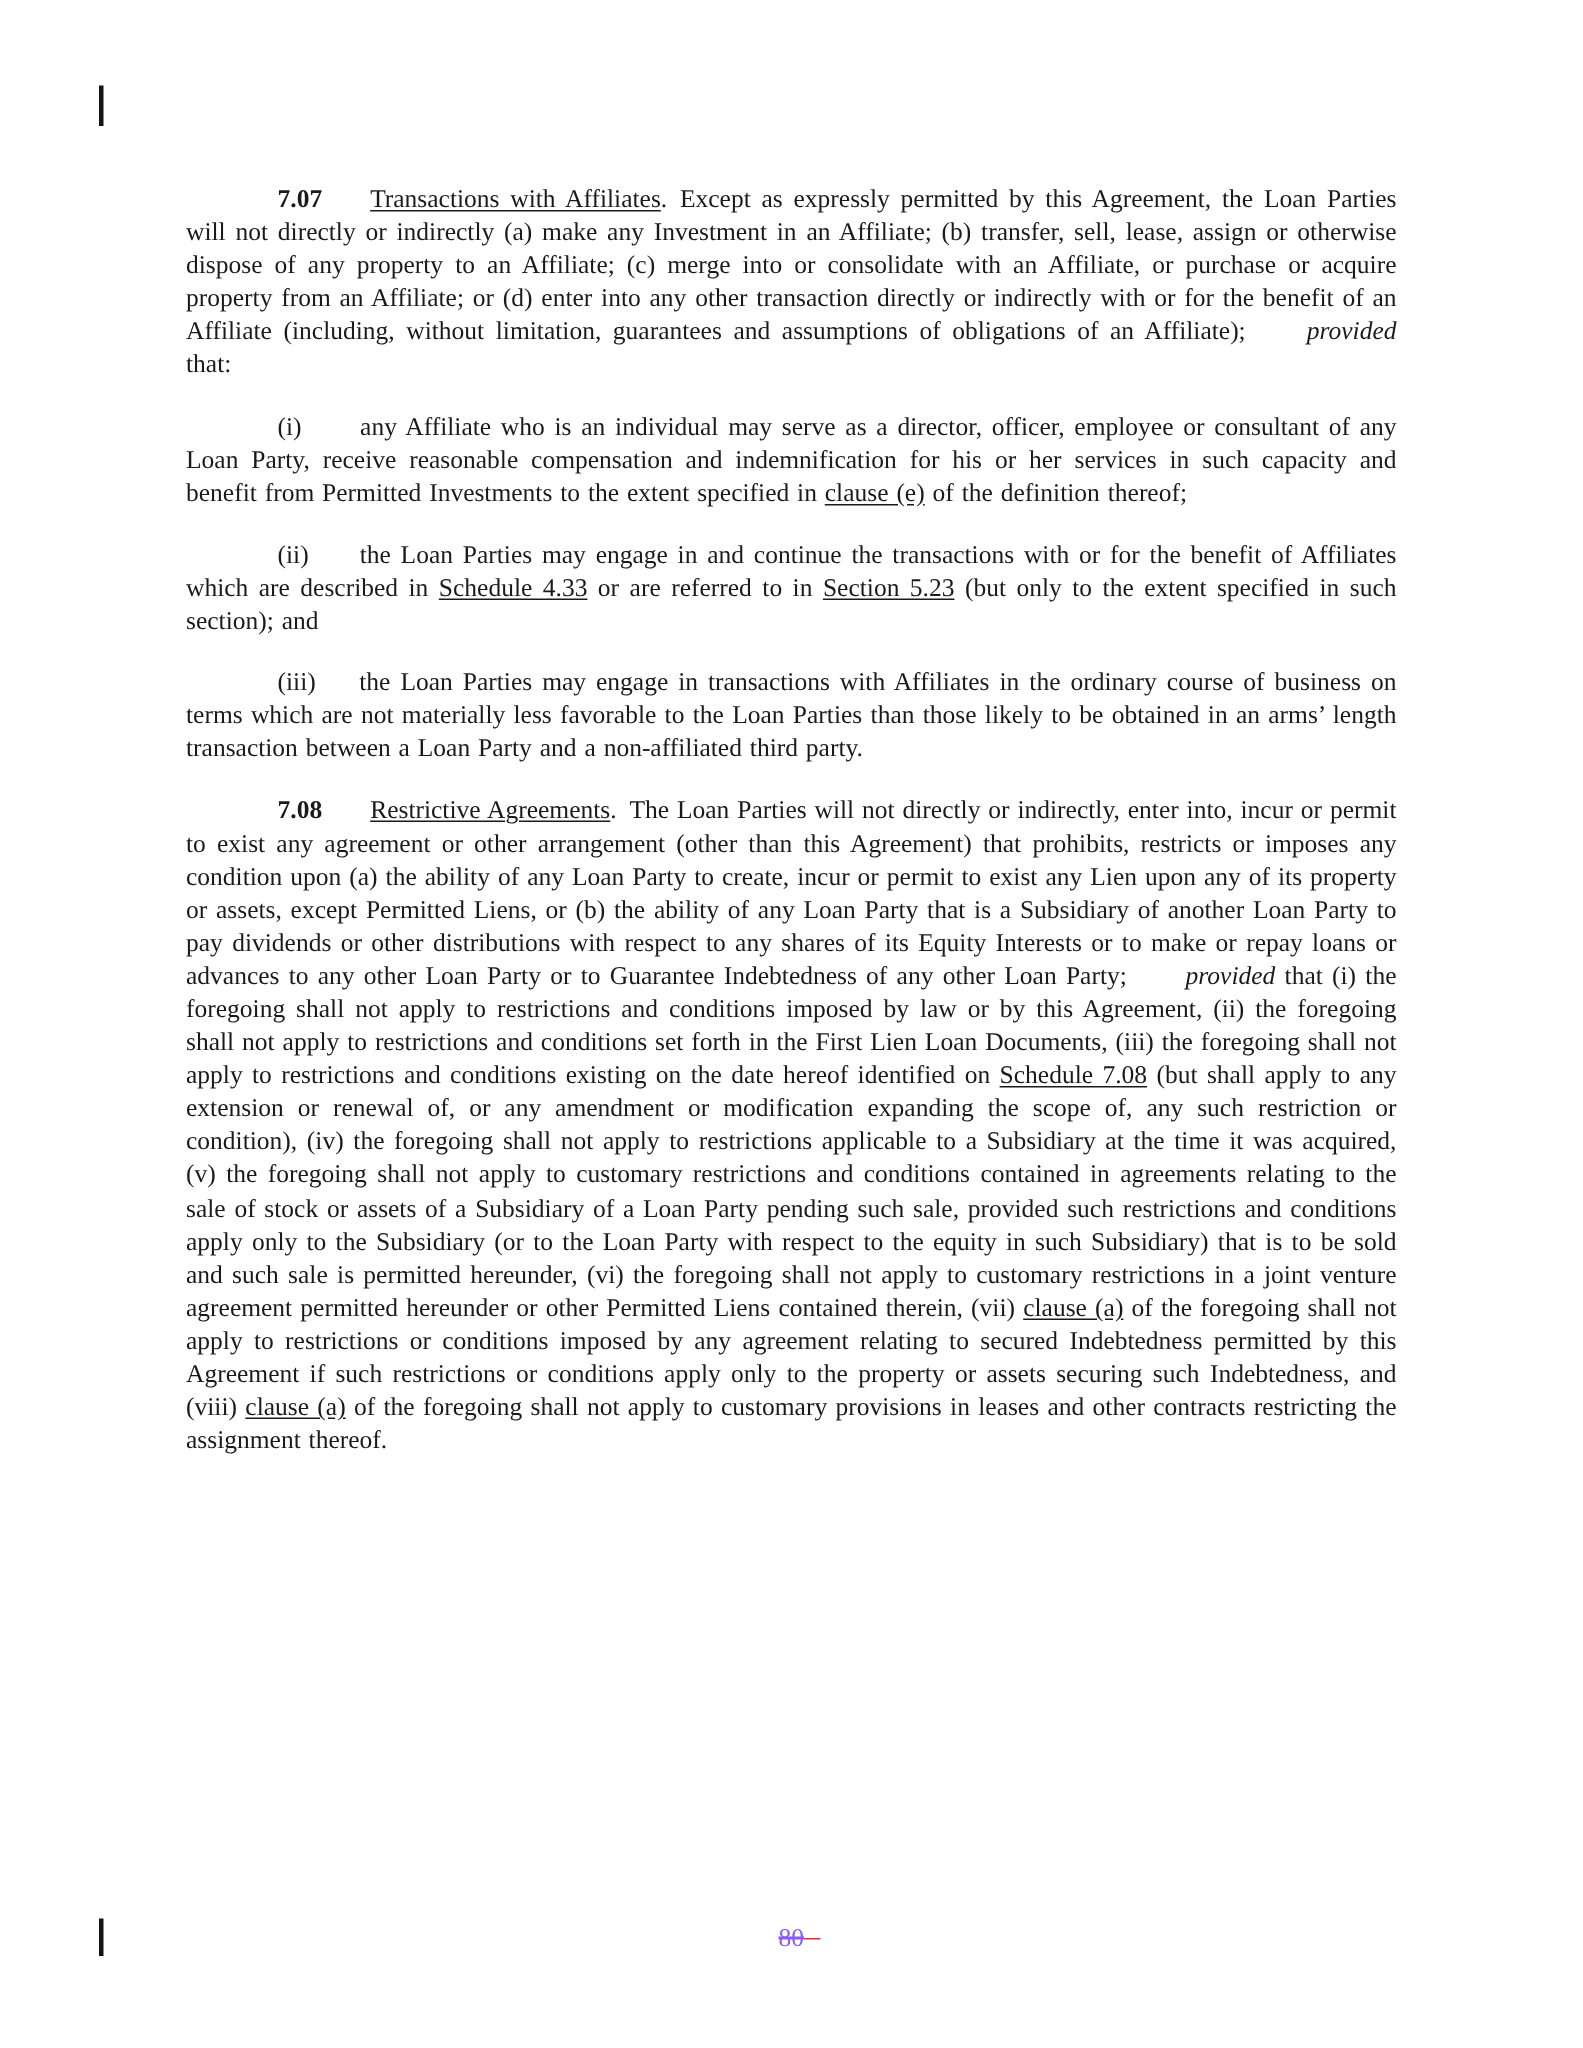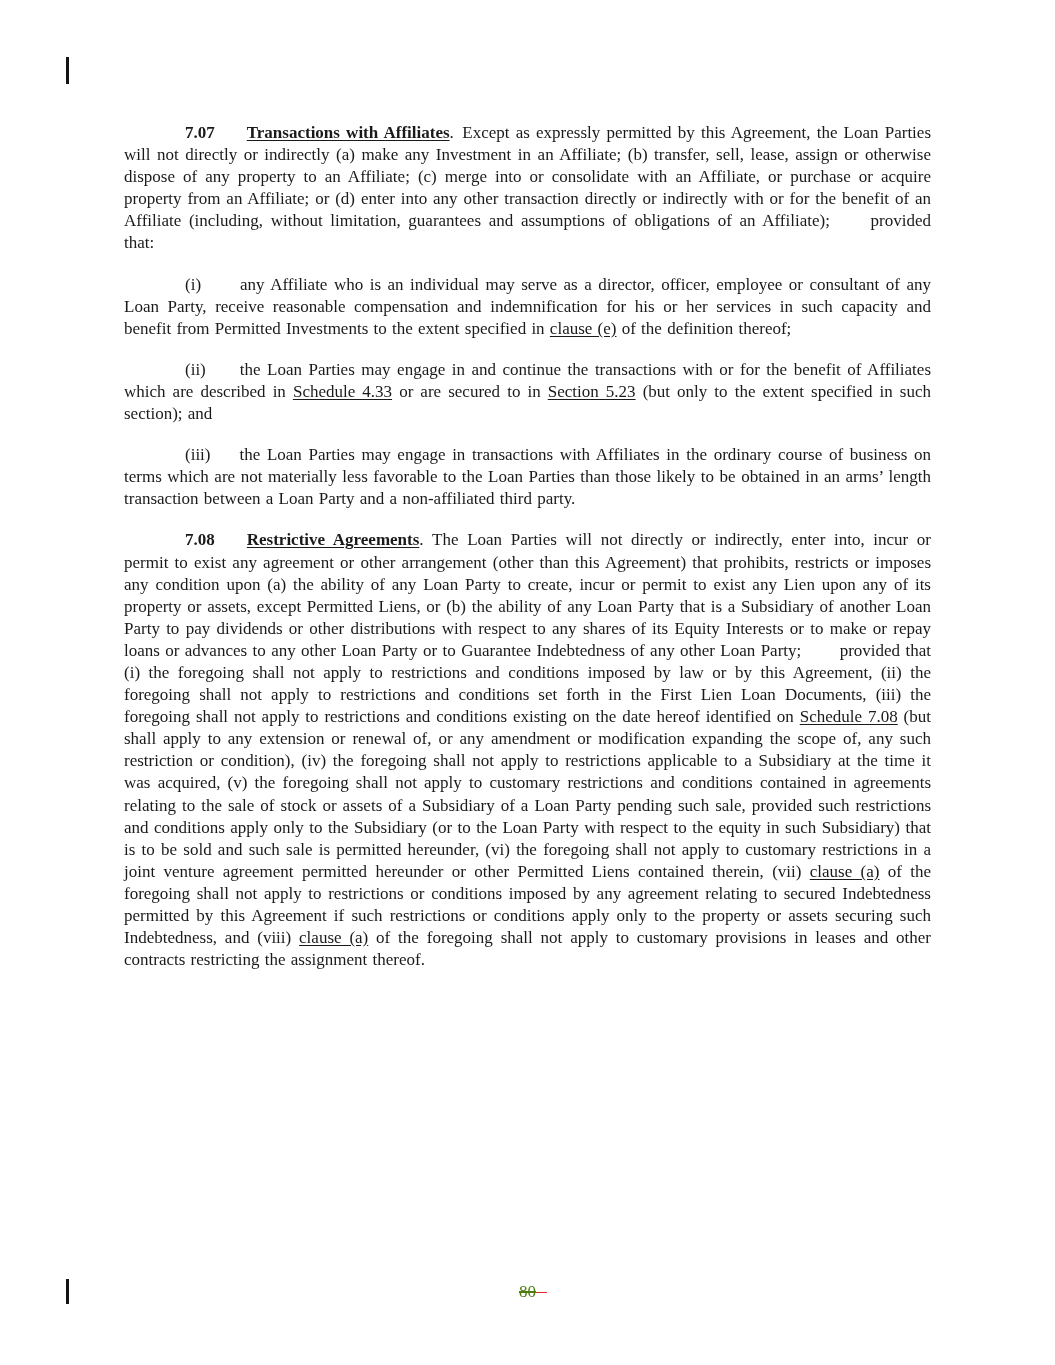--- a/index.html
+++ b/index.html
@@ -16,37 +16,37 @@
     font-size:17px;line-height:22.1px;
     text-align:justify;
     word-spacing:1px;
   }
   .content p{margin:0;}
   .content p + p{margin-top:19px;}
   p.block-indent{margin-left:61px;}
   p.main{text-indent:61px;}
   p.clause{text-indent:61px;}
   .b{font-weight:bold;}
-  .bu{font-weight:bold;text-decoration:underline;text-underline-offset:2px;}
+  .bu{font-weight:normal;text-decoration:underline;text-underline-offset:2px;}
   .u{text-decoration:underline;text-underline-offset:2px;}
-  .i{margin-left:33px;}
+  .i{font-style:italic;margin-left:33px;}
   .tab{display:inline-block;}
   .t32{width:32px;}
   .t39{width:39px;}
   .t34{width:34px;}
   .t29{width:29px;}
   .bar{position:absolute;left:66px;width:3px;background:#141414;}
   .bar-top{top:57px;height:27px;}
   .bar-bottom{top:1279px;height:25px;}
   .footer{
     position:absolute;left:124px;top:1281px;width:807px;
     text-align:center;font-size:17px;line-height:22px;
   }
   .pageno{
-    color:#4d7c0f;
+    color:#8b5cf6;
     text-decoration:line-through;
     text-decoration-thickness:1.5px;
     position:relative;
   }
   .pageno::after{
     content:"";position:absolute;left:100%;top:52%;width:11px;
     border-top:1.5px solid #e02b2b;
   }
 </style>
 </head>
@@ -57,21 +57,21 @@
   <div class="bar bar-top"></div>
   <div class="bar bar-bottom"></div>
 
   <div class="content">
 
 
     <p class="main"><span class="b">7.07</span><span class="tab t32"></span><span class="bu">Transactions with Affiliates</span><span>. Except as expressly permitted by this Agreement, the Loan Parties will not directly or indirectly (a) make any Investment in an Affiliate; (b) transfer, sell, lease, assign or otherwise dispose of any property to an Affiliate; (c) merge into or consolidate with an Affiliate, or purchase or acquire property from an Affiliate; or (d) enter into any other transaction directly or indirectly with or for the benefit of an Affiliate (including, without limitation, guarantees and assumptions of obligations of an Affiliate); </span><span class="i">provided</span><span> that:</span></p>
 
     <p class="clause"><span>(i)</span><span class="tab t39"></span><span>any Affiliate who is an individual may serve as a director, officer, employee or consultant of any Loan Party, receive reasonable compensation and indemnification for his or her services in such capacity and benefit from Permitted Investments to the extent specified in </span><span class="u">clause (e)</span><span> of the definition thereof;</span></p>
 
-    <p class="clause"><span>(ii)</span><span class="tab t34"></span><span>the Loan Parties may engage in and continue the transactions with or for the benefit of Affiliates which are described in </span><span class="u">Schedule 4.33</span><span> or are secured to in </span><span class="u">Section 5.23</span><span> (but only to the extent specified in such section); and</span></p>
+    <p class="clause"><span>(ii)</span><span class="tab t34"></span><span>the Loan Parties may engage in and continue the transactions with or for the benefit of Affiliates which are described in </span><span class="u">Schedule 4.33</span><span> or are referred to in </span><span class="u">Section 5.23</span><span> (but only to the extent specified in such section); and</span></p>
 
     <p class="clause"><span>(iii)</span><span class="tab t29"></span><span>the Loan Parties may engage in transactions with Affiliates in the ordinary course of business on terms which are not materially less favorable to the Loan Parties than those likely to be obtained in an arms’ length transaction between a Loan Party and a non-affiliated third party.</span></p>
 
     <p class="main"><span class="b">7.08</span><span class="tab t32"></span><span class="bu">Restrictive Agreements</span><span>. The Loan Parties will not directly or indirectly, enter into, incur or permit to exist any agreement or other arrangement (other than this Agreement) that prohibits, restricts or imposes any condition upon (a) the ability of any Loan Party to create, incur or permit to exist any Lien upon any of its property or assets, except Permitted Liens, or (b) the ability of any Loan Party that is a Subsidiary of another Loan Party to pay dividends or other distributions with respect to any shares of its Equity Interests or to make or repay loans or advances to any other Loan Party or to Guarantee Indebtedness of any other Loan Party; </span><span class="i">provided</span><span> that (i) the foregoing shall not apply to restrictions and conditions imposed by law or by this Agreement, (ii) the foregoing shall not apply to restrictions and conditions set forth in the First Lien Loan Documents, (iii) the foregoing shall not apply to restrictions and conditions existing on the date hereof identified on </span><span class="u">Schedule 7.08</span><span> (but shall apply to any extension or renewal of, or any amendment or modification expanding the scope of, any such restriction or condition), (iv) the foregoing shall not apply to restrictions applicable to a Subsidiary at the time it was acquired, (v) the foregoing shall not apply to customary restrictions and conditions contained in agreements relating to the sale of stock or assets of a Subsidiary of a Loan Party pending such sale, provided such restrictions and conditions apply only to the Subsidiary (or to the Loan Party with respect to the equity in such Subsidiary) that is to be sold and such sale is permitted hereunder, (vi) the foregoing shall not apply to customary restrictions in a joint venture agreement permitted hereunder or other Permitted Liens contained therein, (vii) </span><span class="u">clause (a)</span><span> of the foregoing shall not apply to restrictions or conditions imposed by any agreement relating to secured Indebtedness permitted by this Agreement if such restrictions or conditions apply only to the property or assets securing such Indebtedness, and (viii) </span><span class="u">clause (a)</span><span> of the foregoing shall not apply to customary provisions in leases and other contracts restricting the assignment thereof.</span></p>
 
 
   </div>
 
   <div class="footer">
     <span class="pageno">80</span>

